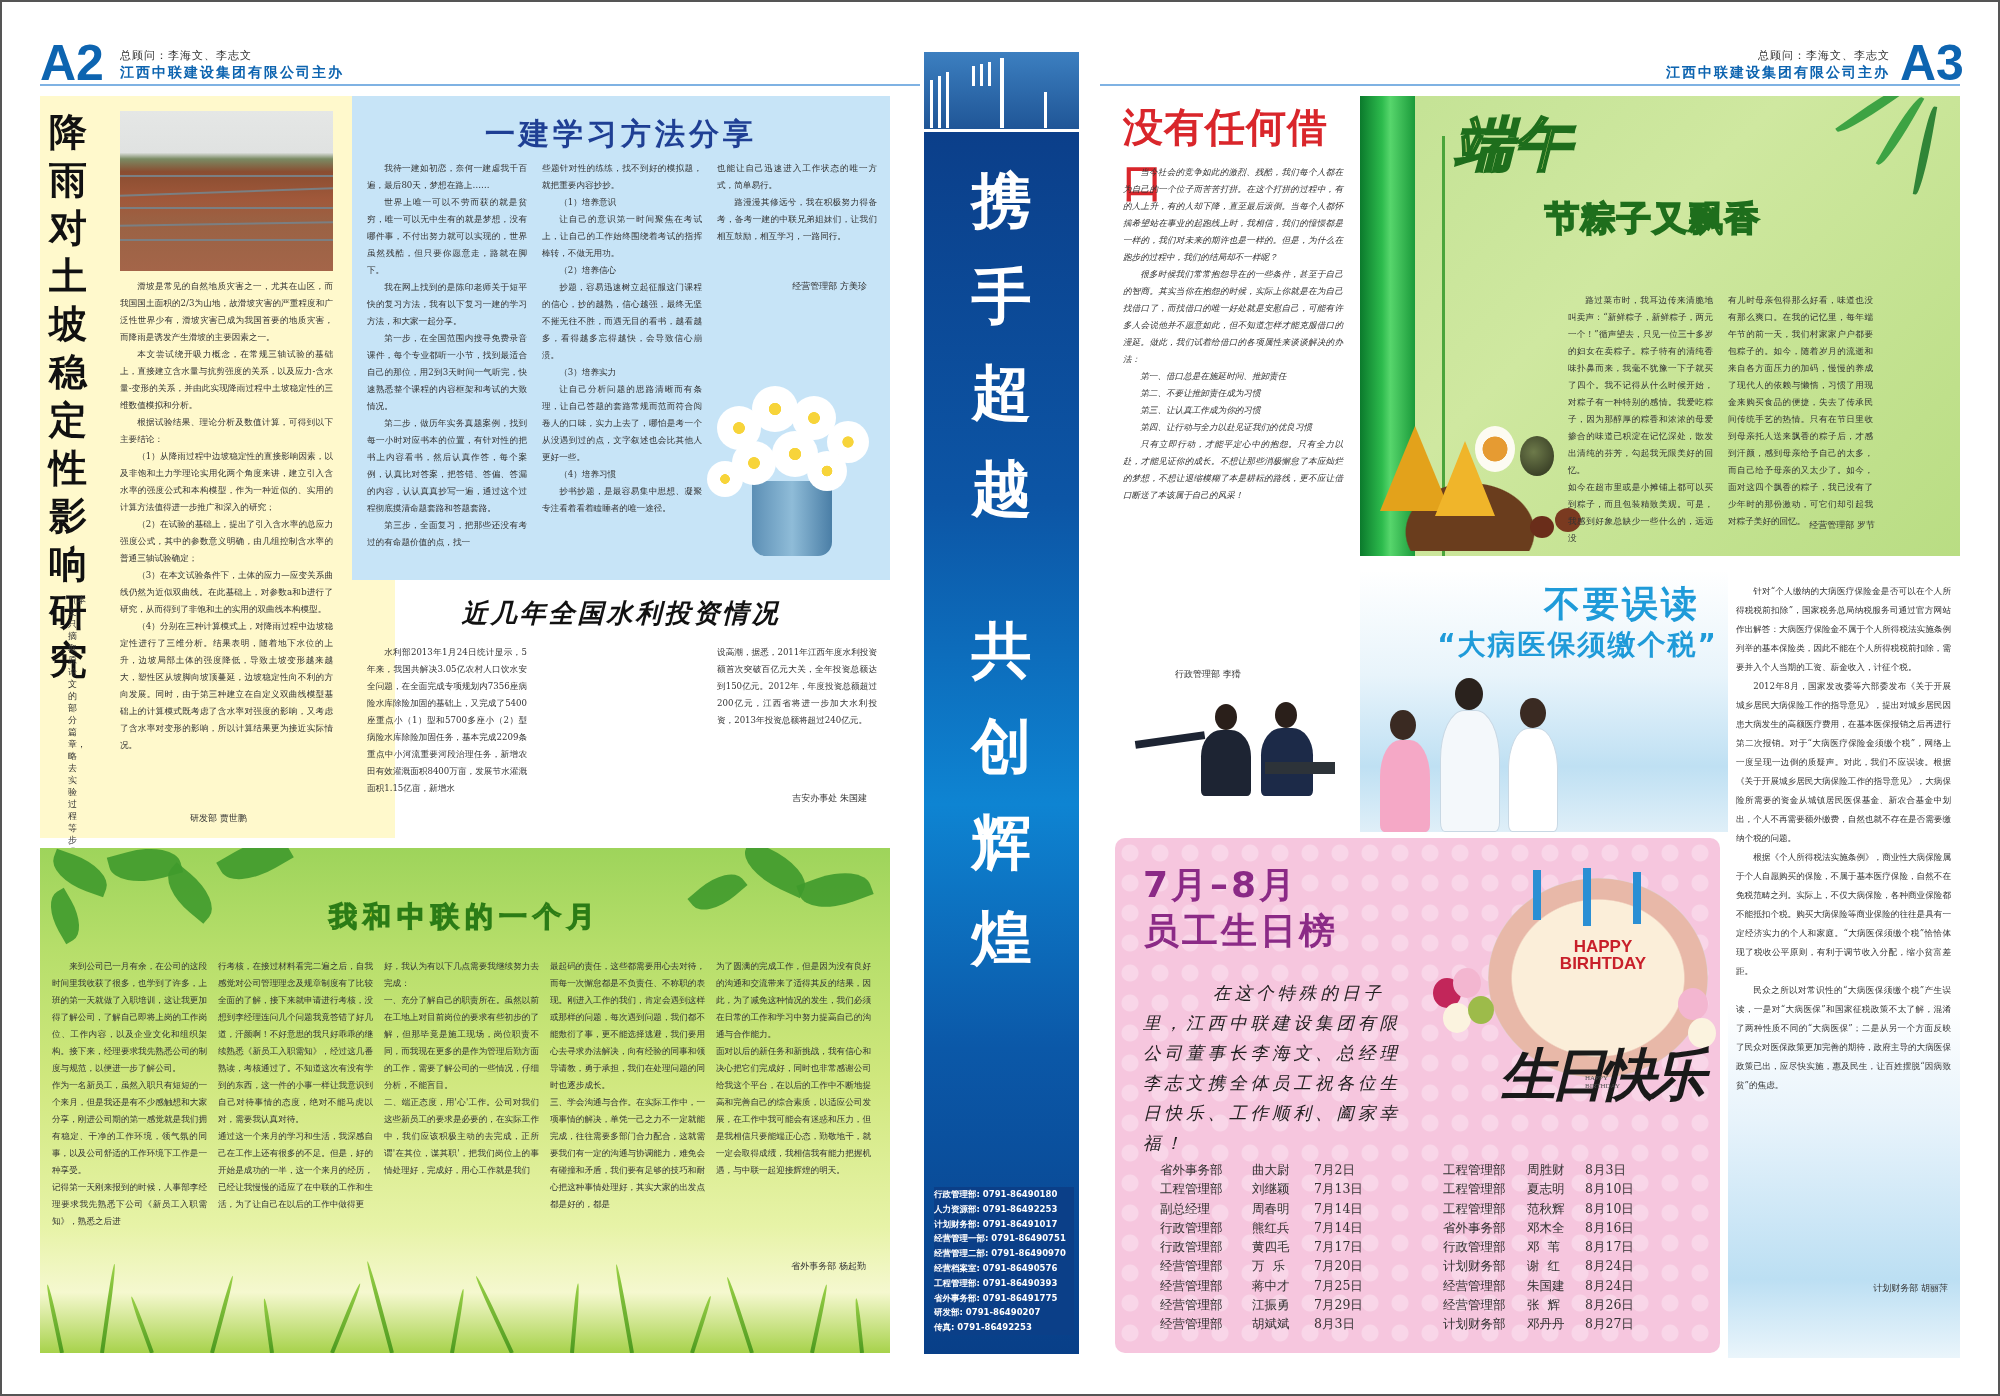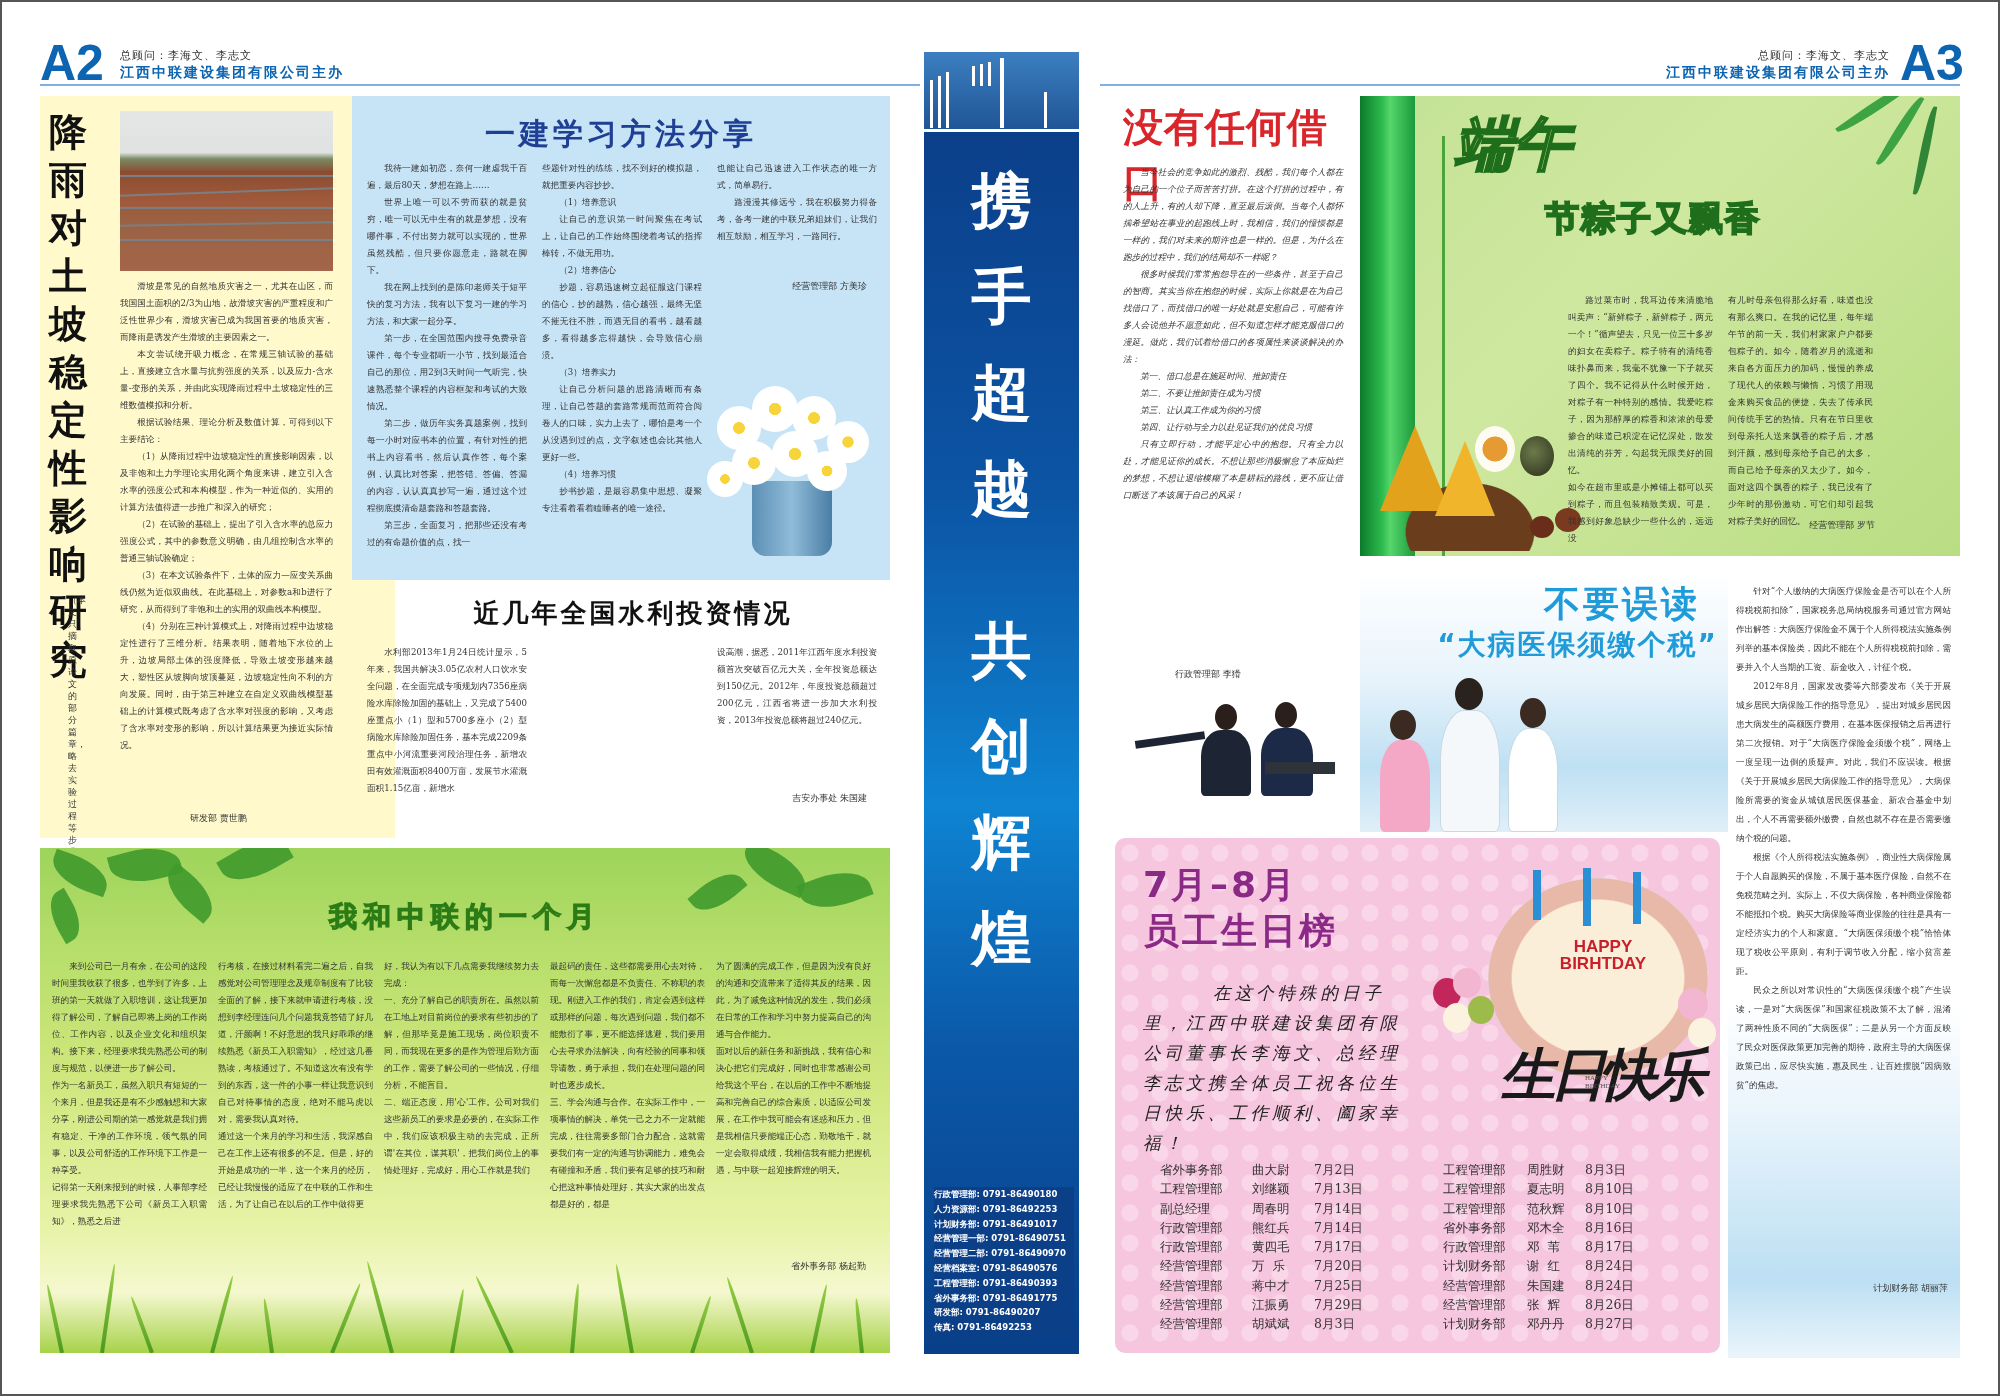--- a/index.html
+++ b/index.html
@@ -144,21 +144,21 @@
     <div class="flower" style="left:85px;top:30px;width:44px;height:44px;"></div>
     <div class="flower" style="left:120px;top:55px;width:42px;height:42px;"></div>
     <div class="flower" style="left:25px;top:75px;width:44px;height:44px;"></div>
     <div class="flower" style="left:65px;top:65px;width:46px;height:46px;"></div>
     <div class="flower" style="left:100px;top:85px;width:40px;height:40px;"></div>
     <div class="flower" style="left:0px;top:95px;width:36px;height:36px;"></div>
   </div>
 </div>
 
 <div class="abs" style="left:352px;top:584px;width:538px;height:254px;">
-  <div class="abs water-title" style="left:12px;top:12px;width:538px;">近几年全国水利投资情况</div>
+  <div class="abs water-title" style="left:0;top:12px;width:538px;font-style:italic;">近几年全国水利投资情况</div>
   <div class="abs body-text" style="left:15px;top:60px;width:160px;text-indent:2em;white-space:pre-line;">水利部2013年1月24日统计显示，5年来，我国共解决3.05亿农村人口饮水安全问题，在全面完成专项规划内7356座病险水库除险加固的基础上，又完成了5400座重点小（1）型和5700多座小（2）型病险水库除险加固任务，基本完成2209条重点中小河流重要河段治理任务，新增农田有效灌溉面积8400万亩，发展节水灌溉面积1.15亿亩，新增水</div>
   <div class="abs body-text" style="left:365px;top:60px;width:160px;">设高潮，据悉，2011年江西年度水利投资额首次突破百亿元大关，全年投资总额达到150亿元。2012年，年度投资总额超过200亿元，江西省将进一步加大水利投资，2013年投资总额将超过240亿元。</div>
   <div class="abs author" style="left:365px;top:208px;width:150px;">吉安办事处  朱国建</div>
 </div>
 
 <div class="abs green-box" style="left:40px;top:848px;width:850px;height:505px;">
   <div class="leaf" style="left:10px;top:10px;width:60px;height:30px;transform:rotate(20deg);"></div>
   <div class="leaf" style="left:70px;top:0px;width:70px;height:34px;transform:rotate(-15deg);"></div>
   <div class="leaf" style="left:120px;top:30px;width:60px;height:30px;transform:rotate(40deg);"></div>
   <div class="leaf" style="left:180px;top:-5px;width:70px;height:34px;transform:rotate(-30deg);"></div>

